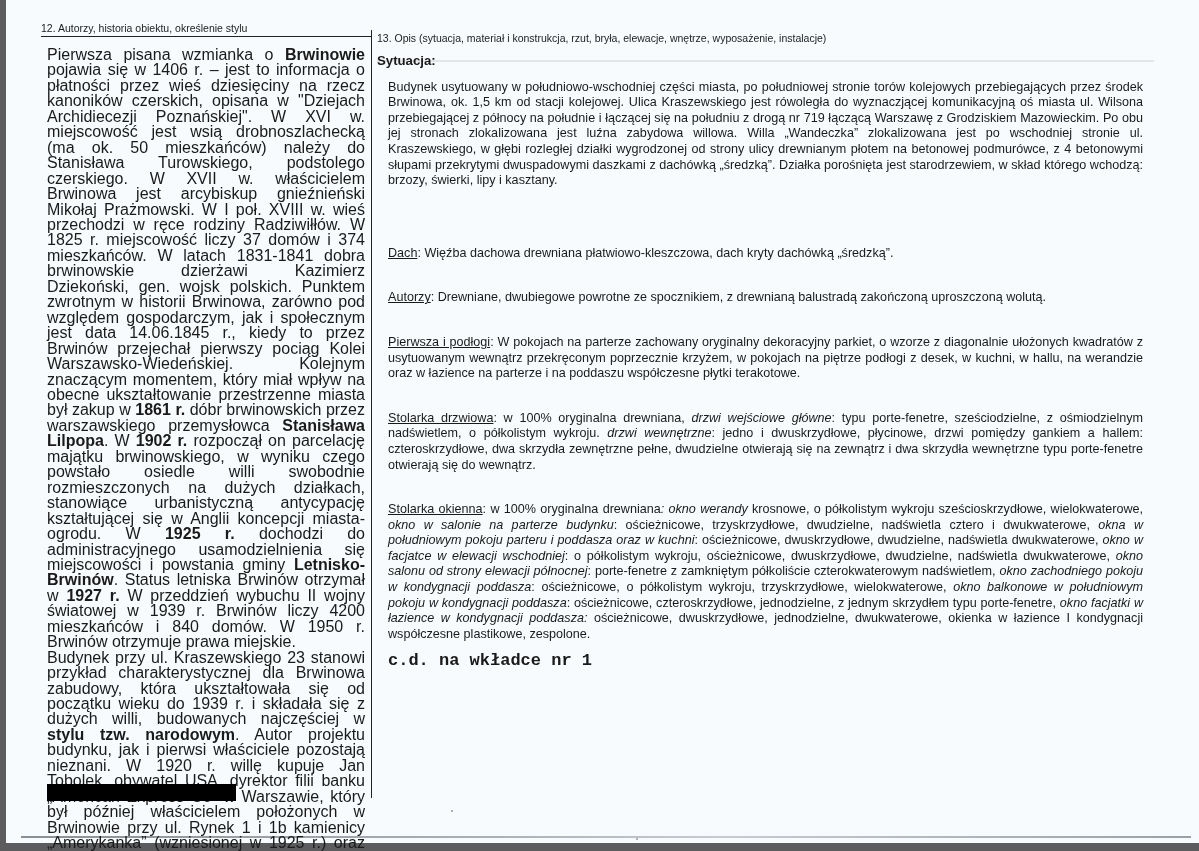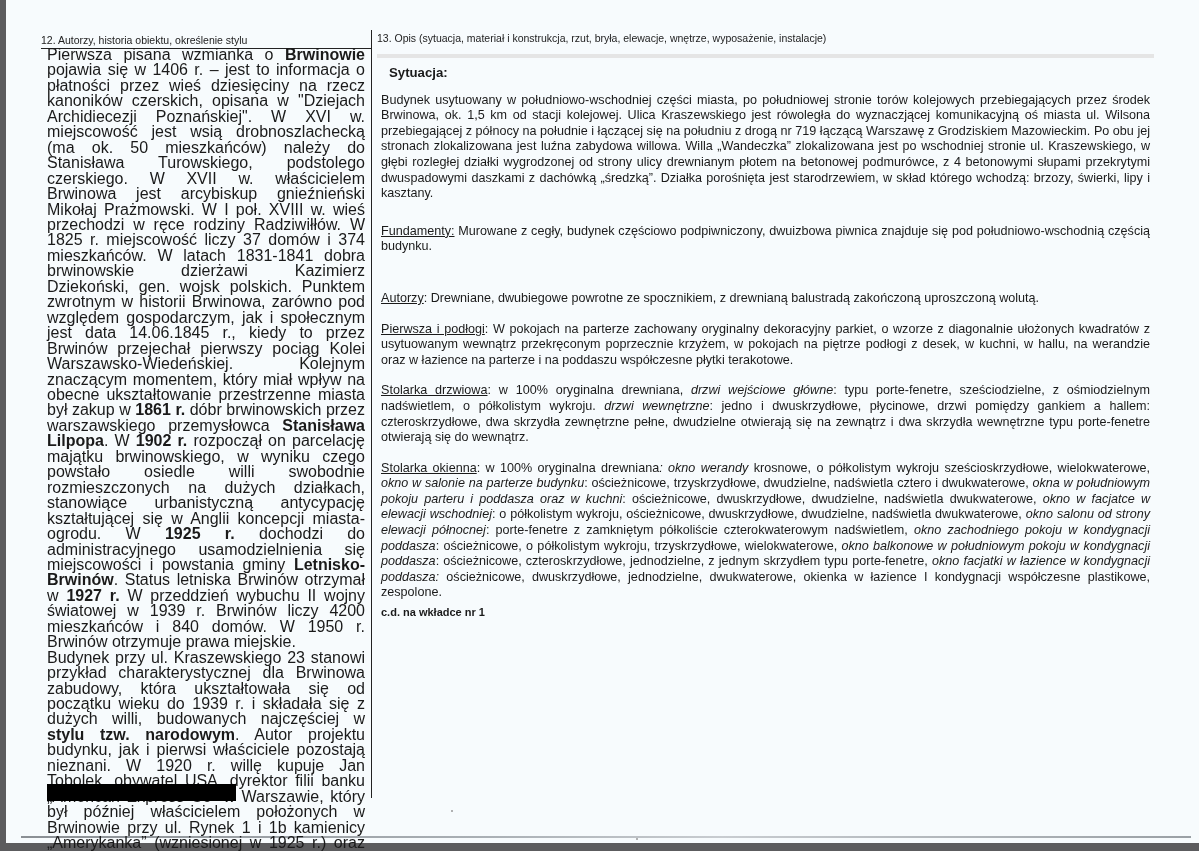--- a/index.html
+++ b/index.html
@@ -15,55 +15,55 @@
       background: #f7fbfd;
     }
     .bottom-rule {
       position: absolute; left: 15px; top: 836px; width: 1170px; height: 2px;
       background: linear-gradient(90deg, #8a8f94 0%, #aab0b5 40%, #c8ccd0 60%, #9aa0a5 100%);
     }
     .divider-v {
       position: absolute; left: 371px; top: 30px; width: 1px; height: 768px; background: #222;
     }
     .head-left {
-      position: absolute; left: 41px; top: 33px; width: 330px;
+      position: absolute; left: 41px; top: 21px; width: 330px;
       font-size: 10.5px; line-height: 14px; color: #222;
       border-bottom: 1px solid #222; padding-bottom: 1px;
     }
     .head-right {
       position: absolute; left: 377px; top: 31px; width: 777px;
       font-size: 10.5px; line-height: 14px; color: #222;
-      border-bottom: 4px solid #e5e5e5; padding-bottom: 9px;
+      border-bottom: 2px solid #e5e5e5; padding-bottom: 15px;
     }
     .left-body {
       position: absolute; left: 47px; top: 47px; width: 318px;
       font-size: 16px; line-height: 15.45px; text-align: justify;
       text-align-last: auto;
     }
     .left-body p { margin: 0; }
     .redact-inline {
       display: inline-block; width: 26px; height: 13px; background: #000; vertical-align: -2px;
     }
     .redact-block {
       position: absolute; left: 47px; top: 784px; width: 189px; height: 17px; background: #000;
     }
     .right-body {
       position: absolute; left: 377px; top: 53px; width: 777px;
       font-size: 12.6px; line-height: 15.6px;
     }
     .right-body .section-title {
-      font-weight: bold; font-size: 13.2px; margin: 12px;
+      font-weight: bold; font-size: 13.2px; margin: 0;
     }
-    .right-body p { margin: 4px; text-align: justify; }
+    .right-body p { margin: 11px; text-align: justify; }
     .right-body .gap { height: 7px; }
     .u { text-decoration: underline; }
     .i { font-style: italic; }
     .b { font-weight: bold; }
     .continued {
-      font-weight: bold; font-size: 11px; margin: 8px 0 0 20px;
+      font-weight: bold; font-size: 17px; margin: 8px 0 0 20px; font-family: Liberation Mono, monospace;
     }
     .speck { position: absolute; width: 2px; height: 2px; background: #999; border-radius: 1px; }
   </style>
 </head>
 <body>
 
 <div class="page">
   <div class="bottom-rule"></div>
   <span class="speck" style="left:54px;top:810px"></span>
   <span class="speck" style="left:445px;top:810px"></span>
@@ -79,24 +79,24 @@
     <p><span>Budynek przy ul. Kraszewskiego 23 stanowi przykład charakterystycznej dla Brwinowa zabudowy, która ukształtowała się od początku wieku do 1939 r. i składała się z dużych willi, budowanych najczęściej w </span><span class="b">stylu tzw. narodowym</span><span>. Autor projektu budynku, jak i pierwsi właściciele pozostają nieznani. W 1920 r. willę kupuje Jan Tobolek, obywatel USA, dyrektor filii banku „American Express Co” w Warszawie, który był później właścicielem położonych w Brwinowie przy ul. Rynek 1 i 1b kamienicy „Amerykanka” (wzniesionej w 1925 r.) oraz tzw. „Pałacyku Tobolków” (wzniesionego w 1927 r.). W r. 1925 właścicielem willi zostaje gen. bryg. WP Bolesław Sierzputowski - matematyk, autor podręczników do szkół średnich. Od ok. 1960 r. dom był własnością Emmy Markowskiej, która w 1966 r. sprzedaje go swojej bratanicy Danieli Trojanowskiej. W 1966 r. dom opuszczają lokatorzy komunalni, zakwaterowani w nim po wojnie. Kolejnymi właścicielkami domu były córki Danieli i Wiesława Trojanowskich, Anna i Magdalena, od których w 1992 r. dom odkupili obecni właściciele </span><span class="redact-inline"></span></p>
   </div>
 <div class="redact-block"></div>
 
 <div class="right-body">
   <p class="section-title">Sytuacja:</p>
   <p>Budynek usytuowany w południowo-wschodniej części miasta, po południowej stronie torów kolejowych przebiegających przez środek Brwinowa, ok. 1,5 km od stacji kolejowej. Ulica Kraszewskiego jest rówoległa do wyznaczjącej komunikacyjną oś miasta ul. Wilsona przebiegającej z północy na południe i łączącej się na południu z drogą nr 719 łączącą Warszawę z Grodziskiem Mazowieckim. Po obu jej stronach zlokalizowana jest luźna zabydowa willowa. Willa „Wandeczka” zlokalizowana jest po wschodniej stronie ul. Kraszewskiego, w głębi rozległej działki wygrodzonej od strony ulicy drewnianym płotem na betonowej podmurówce, z 4 betonowymi słupami przekrytymi dwuspadowymi daszkami z dachówką „średzką”. Działka porośnięta jest starodrzewiem, w skład którego wchodzą: brzozy, świerki, lipy i kasztany.</p>
   <div class="gap"></div>
   <div id="construction-items">
       <div class="gap"></div>
-      <p><span class="u">Fundamenty:</span><span> Murowane z cegły, budynek częściowo podpiwniczony, dwuizbowa piwnica znajduje się pod południowo-wschodnią częścią budynku.</span></p>
       <div class="gap"></div>
       <div class="gap"></div>
       <div class="gap"></div>
+      <p><span class="u">Dach</span><span>: Więźba dachowa drewniana płatwiowo-kleszczowa, dach kryty dachówką „średzką”.</span></p>
       <div class="gap"></div>
       <p><span class="u">Autorzy</span><span>: Drewniane, dwubiegowe powrotne ze spocznikiem, z drewnianą balustradą zakończoną uproszczoną wolutą.</span></p>
       <div class="gap"></div>
       <p><span class="u">Pierwsza i podłogi</span><span>: W pokojach na parterze zachowany oryginalny dekoracyjny parkiet, o wzorze z diagonalnie ułożonych kwadratów z usytuowanym wewnątrz przekręconym poprzecznie krzyżem, w pokojach na piętrze podłogi z desek, w kuchni, w hallu, na werandzie oraz w łazience na parterze i na poddaszu współczesne płytki terakotowe.</span></p>
       <div class="gap"></div>
       <p><span class="u">Stolarka drzwiowa</span><span>: w 100% oryginalna drewniana, </span><span class="i">drzwi wejściowe główne</span><span>: typu porte-fenetre, sześciodzielne, z ośmiodzielnym nadświetlem, o półkolistym wykroju. </span><span class="i">drzwi wewnętrzne</span><span>: jedno i dwuskrzydłowe, płycinowe, drzwi pomiędzy gankiem a hallem: czteroskrzydłowe, dwa skrzydła zewnętrzne pełne, dwudzielne otwierają się na zewnątrz i dwa skrzydła wewnętrzne typu porte-fenetre otwierają się do wewnątrz.</span></p>
       <div class="gap"></div>
       <p><span class="u">Stolarka okienna</span><span>: w 100% oryginalna drewniana</span><span class="i">: okno werandy</span><span> krosnowe, o półkolistym wykroju sześcioskrzydłowe, wielokwaterowe, </span><span class="i">okno w salonie na parterze budynku</span><span>: ościeżnicowe, trzyskrzydłowe, dwudzielne, nadświetla cztero i dwukwaterowe, </span><span class="i">okna w południowym pokoju parteru i poddasza oraz w kuchni</span><span>: ościeżnicowe, dwuskrzydłowe, dwudzielne, nadświetla dwukwaterowe, </span><span class="i">okno w facjatce w elewacji wschodniej</span><span>: o półkolistym wykroju, ościeżnicowe, dwuskrzydłowe, dwudzielne, nadświetla dwukwaterowe, </span><span class="i">okno salonu od strony elewacji północnej</span><span>: porte-fenetre z zamkniętym półkoliście czterokwaterowym nadświetlem, </span><span class="i">okno zachodniego pokoju w kondygnacji poddasza</span><span>: ościeżnicowe, o półkolistym wykroju, trzyskrzydłowe, wielokwaterowe, </span><span class="i">okno balkonowe w południowym pokoju w kondygnacji poddasza</span><span>: ościeżnicowe, czteroskrzydłowe, jednodzielne, z jednym skrzydłem typu porte-fenetre, </span><span class="i">okno facjatki w łazience w kondygnacji poddasza:</span><span> ościeżnicowe, dwuskrzydłowe, jednodzielne, dwukwaterowe, okienka w łazience I kondygnacji współczesne plastikowe, zespolone.</span></p>
     </div>
   <p class="continued">c.d. na wkładce nr 1</p>

